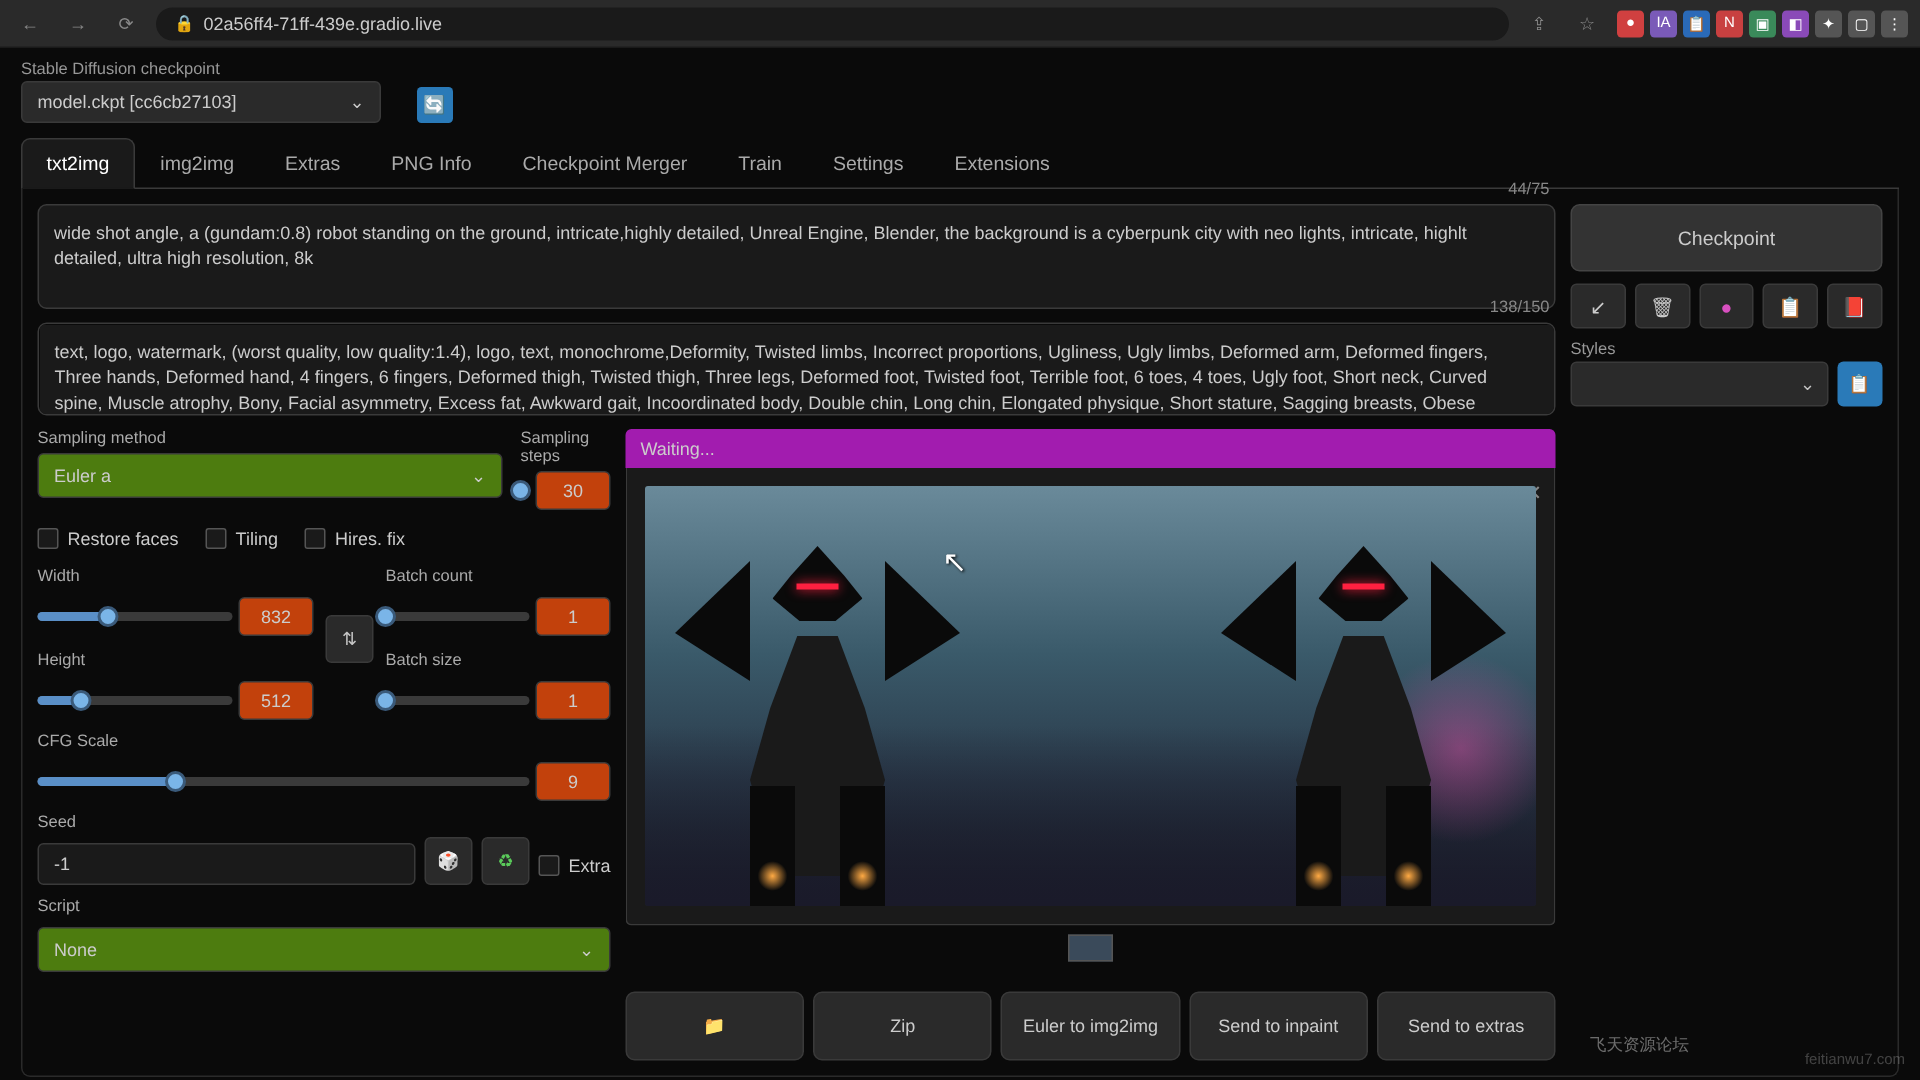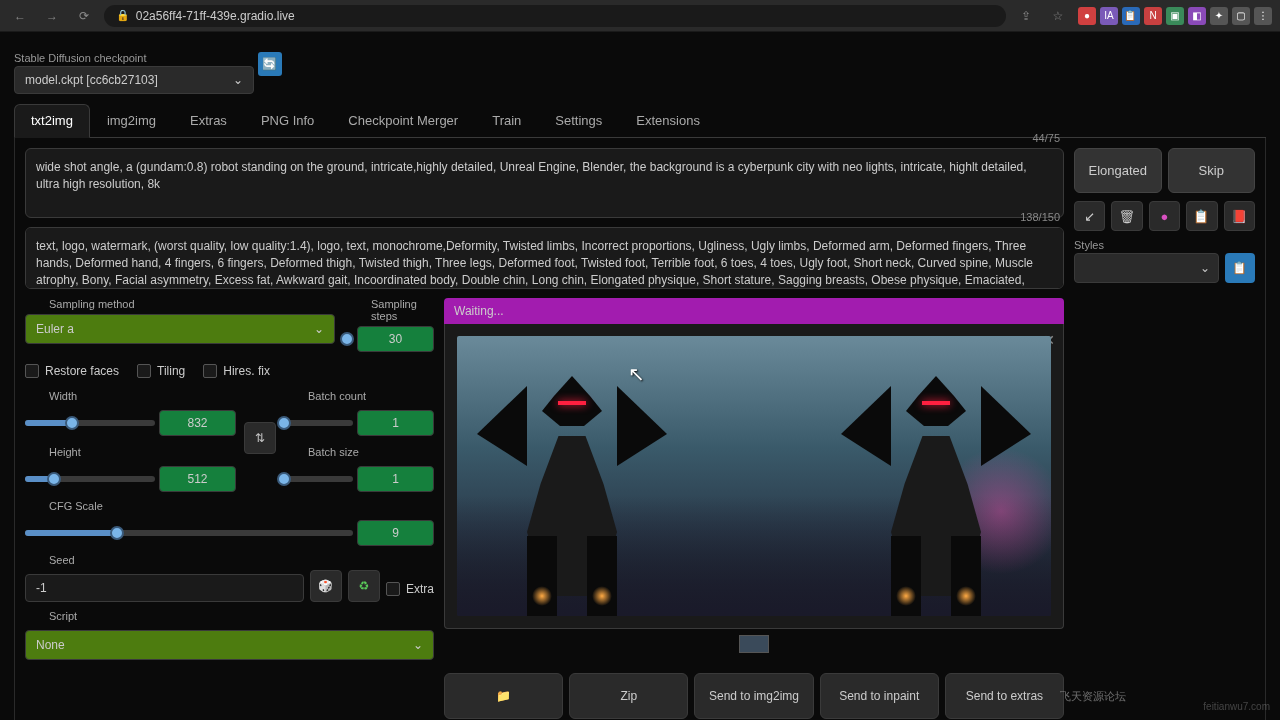--- a/index.html
+++ b/index.html
@@ -8,21 +8,21 @@
 
 .browser-bar { height: 32px; background: #2a2a2a; display: flex; align-items: center; padding: 0 8px; gap: 8px; border-bottom: 1px solid #1a1a1a; }
 .nav-btn { width: 24px; height: 24px; display: flex; align-items: center; justify-content: center; color: #888; cursor: pointer; }
 .url-bar { flex: 1; background: #1a1a1a; border-radius: 12px; padding: 4px 12px; color: #ccc; font-size: 12px; display: flex; align-items: center; gap: 6px; }
 .lock-ic { font-size: 11px; }
 .ext-icons { display: flex; gap: 4px; align-items: center; }
 .ext-ic { width: 18px; height: 18px; border-radius: 3px; display: flex; align-items: center; justify-content: center; font-size: 10px; color: #fff; }
 
 
 .app { padding: 8px 14px; }
-.ckpt-row { display: flex; gap: 4px; margin-bottom: 10px; margin-top: 12px; }
+.ckpt-row { display: flex; align-items: flex-end; gap: 24px; margin-bottom: 10px; }
 .ckpt-group { display: flex; flex-direction: column; gap: 2px; }
 .ckpt-label { font-size: 11px; color: #989898; }
 .ckpt-select { width: 240px; background: #2a2a2a; border: 1px solid #3a3a3a; border-radius: 4px; padding: 6px 10px; color: #ccc; display: flex; justify-content: space-between; align-items: center; cursor: pointer; font-size: 12px; }
 .refresh-btn { width: 24px; height: 24px; background: #2a7ab8; border-radius: 3px; display: flex; align-items: center; justify-content: center; cursor: pointer; color: #fff; }
 
 
 .tabs { display: flex; border-bottom: 1px solid #3a3a3a; gap: 0; }
 .tab { padding: 8px 16px; color: #aaa; cursor: pointer; border: 1px solid transparent; font-size: 13px; }
 .tab.active { color: #fff; background: #1a1a1a; border: 1px solid #3a3a3a; border-bottom-color: #1a1a1a; border-radius: 6px 6px 0 0; margin-bottom: -1px; }
 
@@ -49,27 +49,27 @@
 .styles-btn { width: 30px; height: 30px; background: #2a7ab8; border-radius: 4px; display: flex; align-items: center; justify-content: center; cursor: pointer; color: #fff; }
 
 
 .params-row { display: flex; gap: 10px; }
 .params-left { flex: 1; display: flex; flex-direction: column; gap: 8px; }
 .params-right { width: 620px; display: flex; flex-direction: column; gap: 6px; }
 
 
 .ctrl-row { display: flex; gap: 12px; }
 .ctrl-group { flex: 1; }
-.ctrl-label { font-size: 11px; color: #aaa; margin-bottom: 4px; display: block; margin-left: 24px; }
+.ctrl-label { font-size: 11px; color: #aaa; margin-bottom: 4px; display: block; }
 .select-box { width: 100%; background: #4d7c0f; border: 1px solid #3a3a3a; border-radius: 4px; padding: 7px 10px; color: #ccc; display: flex; justify-content: space-between; align-items: center; cursor: pointer; font-size: 12px; }
 .slider-row { display: flex; align-items: center; gap: 10px; }
 .slider-wrap { flex: 1; position: relative; height: 6px; background: #3a3a3a; border-radius: 3px; }
 .slider-fill { position: absolute; left: 0; top: 0; height: 100%; background: #5a8fc7; border-radius: 3px; }
 .slider-thumb { position: absolute; top: -4px; width: 14px; height: 14px; background: #7ab5e8; border-radius: 50%; border: 2px solid #3a5a7a; cursor: pointer; }
-.num-input { width: 77px; background: #15803d; border: 1px solid #3a3a3a; border-radius: 4px; padding: 5px 8px; color: #ccc; text-align: center; font-size: 12px; }
+.num-input { width: 50px; background: #c2410c; border: 1px solid #3a3a3a; border-radius: 4px; padding: 5px 8px; color: #ccc; text-align: center; font-size: 12px; }
 .check-row { display: flex; gap: 18px; align-items: center; padding: 4px 0; }
 .check-item { display: flex; align-items: center; gap: 6px; cursor: pointer; font-size: 12px; color: #ccc; }
 .check-box { width: 14px; height: 14px; border: 1px solid #555; border-radius: 2px; background: #1a1a1a; }
 
 .wh-row { display: flex; gap: 8px; align-items: flex-end; }
 .wh-left { flex: 1; display: flex; flex-direction: column; gap: 10px; }
 .wh-item { display: flex; flex-direction: column; gap: 4px; }
 .wh-slider-row { display: flex; align-items: center; gap: 4px; }
 .swap-btn { width: 32px; height: 32px; background: #2a2a2a; border: 1px solid #3a3a3a; border-radius: 4px; display: flex; align-items: center; justify-content: center; cursor: pointer; align-self: center; margin-bottom: 6px; }
 .batch-col { width: 150px; display: flex; flex-direction: column; gap: 10px; }
@@ -327,32 +327,31 @@
               </div>
             </div>
             <div class="thumb-strip">
               <div class="thumb"></div>
             </div>
           </div>
 
           <div class="bottom-actions">
             <div class="bot-btn">📁</div>
             <div class="bot-btn">Zip</div>
-            <div class="bot-btn">Send to img2img</div>
+            <div class="bot-btn">Euler to img2img</div>
             <div class="bot-btn">Send to inpaint</div>
             <div class="bot-btn">Send to extras</div>
           </div>
         </div>
       </div>
     </div>
 
     <div class="right-col">
       <div class="action-row">
-        <div class="action-btn">Elongated</div>
-        <div class="action-btn">Skip</div>
+        <div class="action-btn">Checkpoint</div>
       </div>
       <div class="mini-btns" id="mini-btns">
           <div class="mini-btn">↙</div>
           <div class="mini-btn">🗑</div>
           <div class="mini-btn" style="color: rgb(216, 80, 192);">●</div>
           <div class="mini-btn">📋</div>
           <div class="mini-btn">📕</div>
         </div>
       <div>
         <div class="styles-label">Styles</div>

